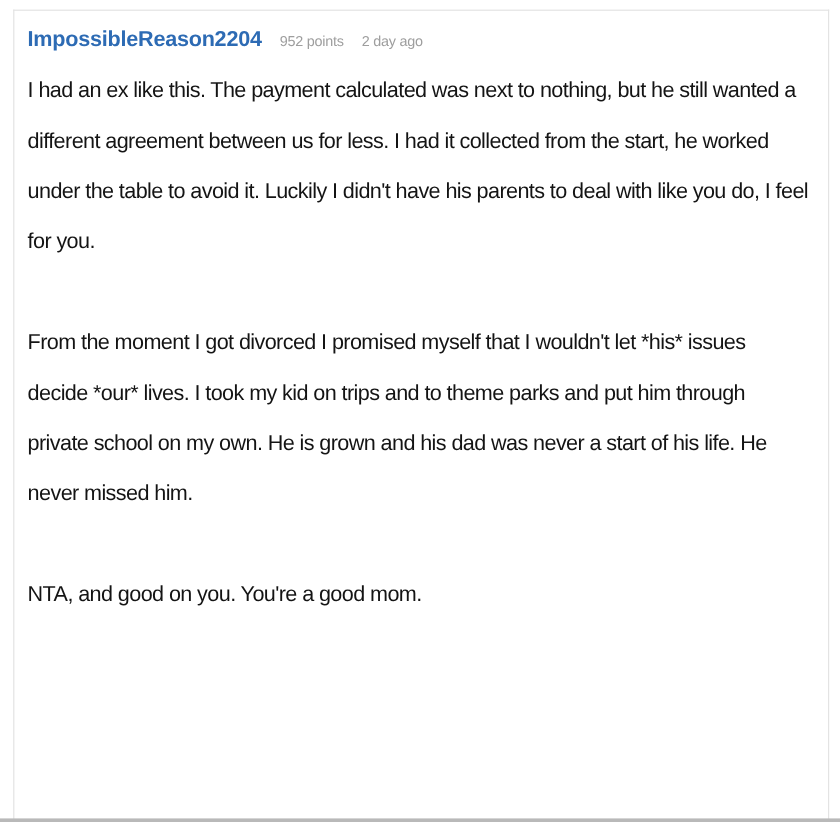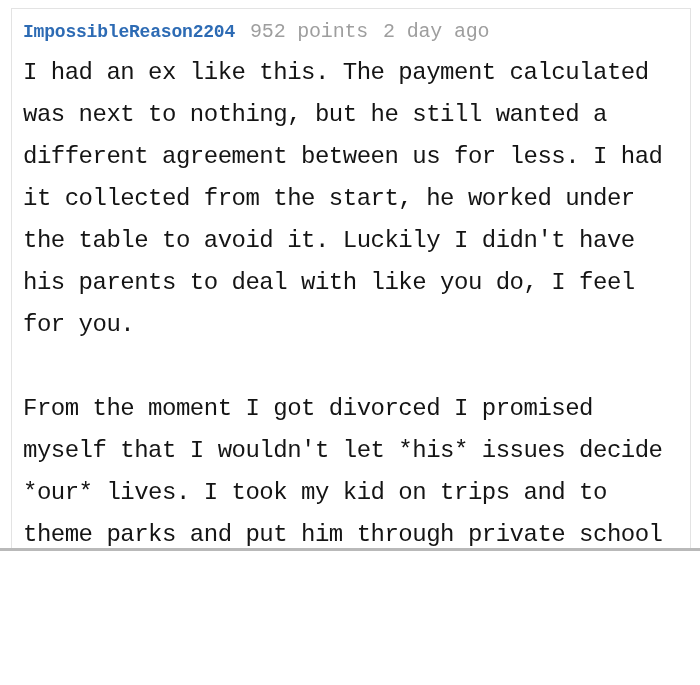--- a/index.html
+++ b/index.html
@@ -14,23 +14,22 @@
   html, body {
     width: 700px;
     height: 685px;
     overflow: hidden;
     background: var(--bg-color);
     font-family: "Liberation Sans", sans-serif;
   }
   .page {
     position: relative;
     width: 700px;
-    height: 551px;
+    height: 685px;
     background: var(--bg-color);
-    font-family: Liberation Mono, monospace;
   }
   .comment-card {
     position: absolute;
     top: 8px;
     left: 11px;
     right: 9px;
     bottom: 0;
     border-top: 1px solid var(--border-color);
     border-left: 1px solid var(--border-color);
     border-right: 1px solid var(--border-color);
@@ -49,27 +48,27 @@
   .username {
     color: var(--username-color);
     font-weight: bold;
     font-size: 18px;
     letter-spacing: -0.2px;
     text-decoration: none;
     cursor: pointer;
   }
   .meta {
     color: var(--meta-color);
-    font-size: 20px;
+    font-size: 12px;
     letter-spacing: -0.2px;
   }
   .comment-body {
     margin-top: 7px;
     color: var(--body-color);
-    font-size: 24px;
+    font-size: 18px;
     line-height: 42px;
     letter-spacing: -0.5px;
     max-width: 652px;
   }
   .comment-body p {
     margin: 0 0 42px 0;
   }
   .comment-body p:last-child {
     margin-bottom: 0;
   }
@@ -89,16 +88,17 @@
 <div class="page">
   <div class="comment-card">
     <div class="comment-header">
       <a class="username">ImpossibleReason2204</a>
       <span class="meta">952 points</span>
       <span class="meta">2 day ago</span>
     </div>
     <div class="comment-body">
       <p>I had an ex like this. The payment calculated was next to nothing, but he still wanted a different agreement between us for less. I had it collected from the start, he worked under the table to avoid it. Luckily I didn't have his parents to deal with like you do, I feel for you.</p>
       <p>From the moment I got divorced I promised myself that I wouldn't let *his* issues decide *our* lives. I took my kid on trips and to theme parks and put him through private school on my own. He is grown and his dad was never a start of his life. He never missed him.</p>
+      <p>NTA, and good on you. You're a good mom.</p>
     </div>
   </div>
   <div class="bottom-strip"></div>
 </div>
 
 </body></html>

